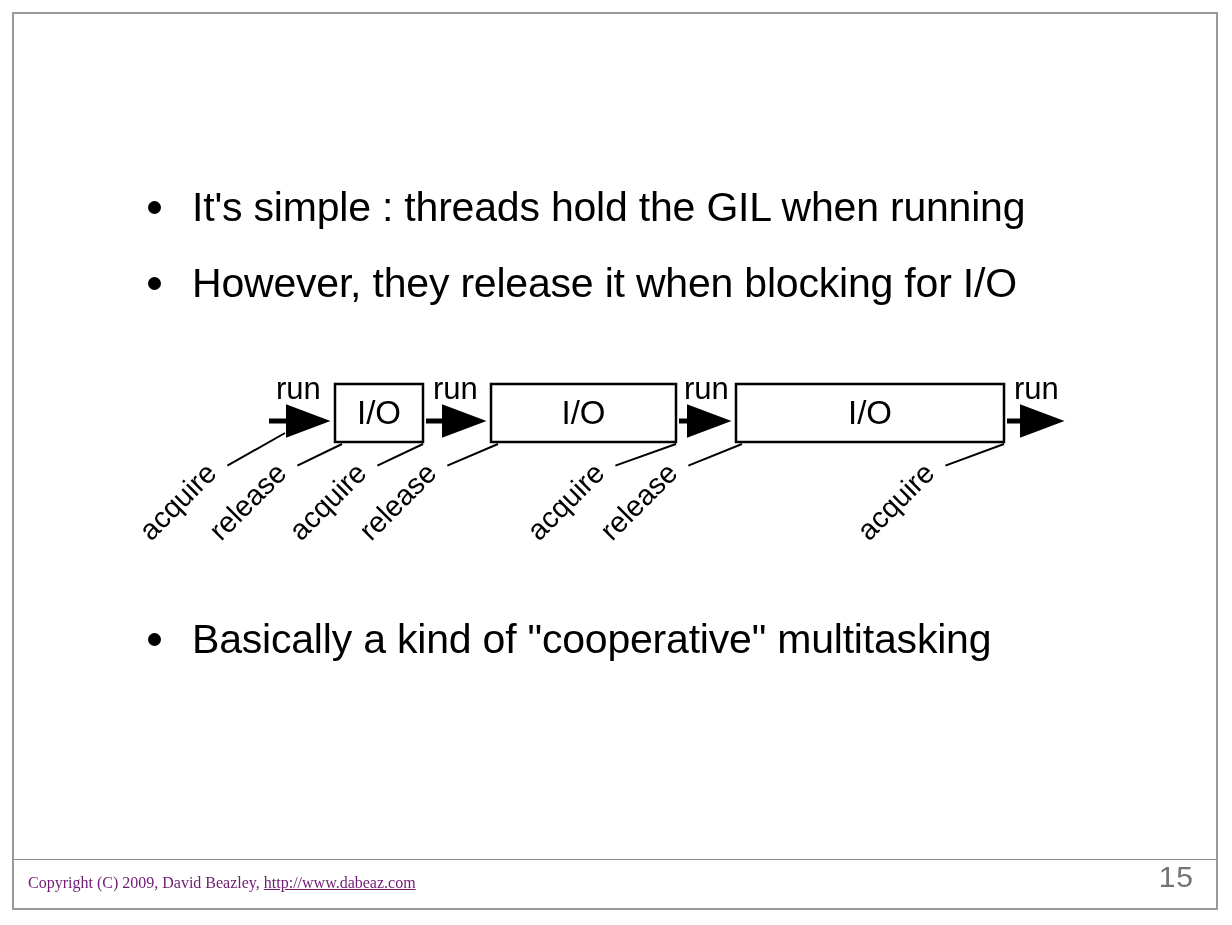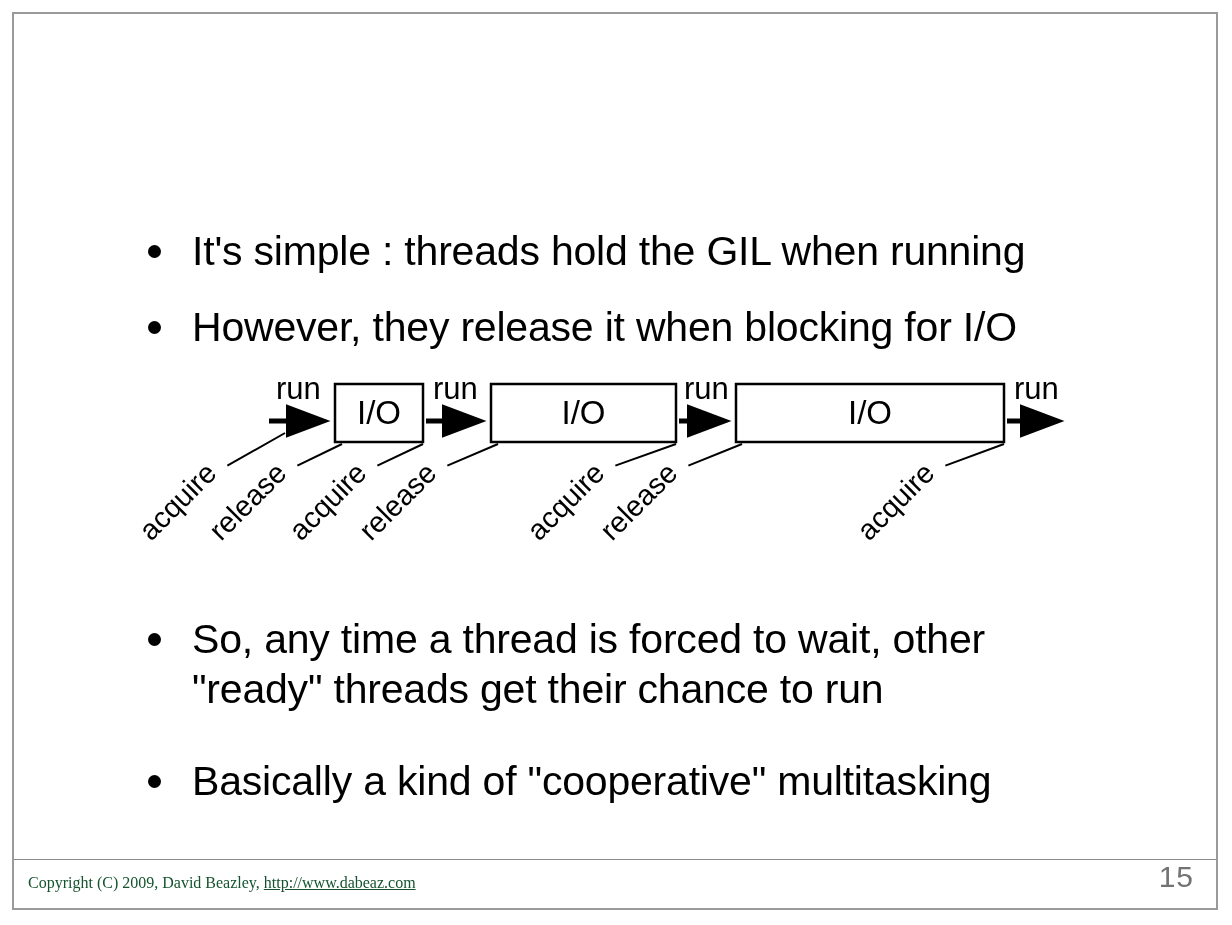--- a/index.html
+++ b/index.html
@@ -41,21 +41,20 @@
     font-family: "Liberation Sans", sans-serif;
     white-space: nowrap;
   }
 
   
   .bullets-top {
     position: absolute;
     left: 118px;
     top: 168px;
     width: 1030px;
-    margin-top: 44px;
   }
   .bullets-bottom {
     position: absolute;
     left: 118px;
     top: 600px;
     width: 1030px;
   }
   .bullet {
     position: relative;
     padding-left: 60px;
@@ -99,21 +98,21 @@
     height: 1px;
     background: #8c8c8c;
   }
   .footer-text {
     position: absolute;
     left: 14px;
     bottom: 16px;
     font-size: 16px;
     font-family: "Liberation Serif", serif;
     font-weight: 400;
-    color: #14532d;
+    color: #701a75;
     white-space: nowrap;
   }
   .footer-text .url {
     text-decoration: underline;
   }
   .page-number {
     position: absolute;
     right: 22px;
     bottom: 14px;
     font-size: 30px;
@@ -193,25 +192,20 @@
             <text x="855" y="528" font-family="&quot;Liberation Sans&quot;, sans-serif" font-size="29" fill="#000" transform="rotate(-45 855 528)">acquire</text>
             <line x1="931.3675323681472" y1="451.6324676318529" x2="990" y2="430" stroke="#000" stroke-width="2"></line>
           </g>
         </g>
     </svg>
   </div>
 
   <div class="bullets-bottom">
     <div class="bullet">
       <span class="bullet-dot"></span>
-      <span class="bullet-text">So, any time a thread is forced to wait, other</span>
-      <span class="bullet-text">"ready" threads get their chance to run</span>
-    </div>
-    <div class="bullet">
-      <span class="bullet-dot"></span>
       <span class="bullet-text">Basically a kind of "cooperative" multitasking</span>
     </div>
   </div>
 
   <div class="footer-rule"></div>
 
   <div class="footer-text">
     <span>Copyright (C) 2009,  David Beazley,</span>
     <span class="url">http://www.dabeaz.com</span>
   </div>

